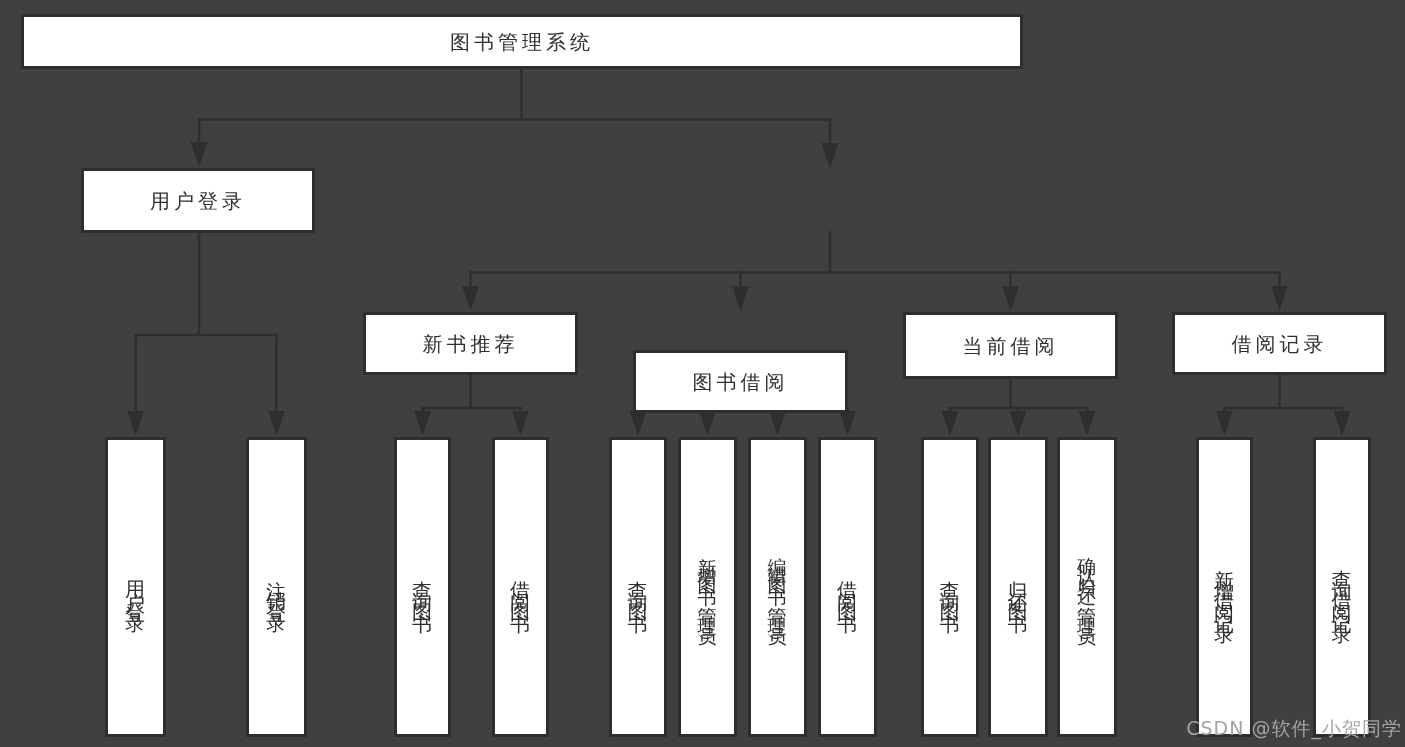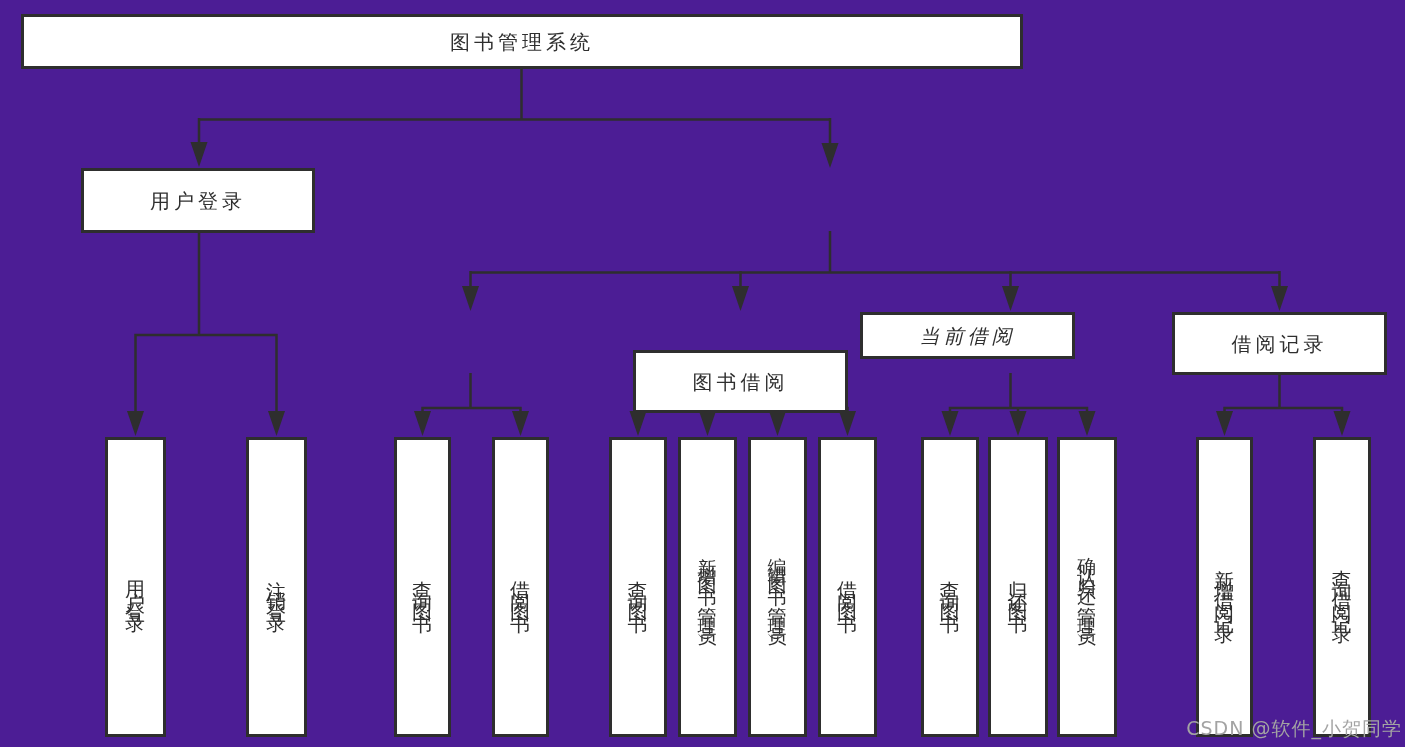--- a/index.html
+++ b/index.html
@@ -1,19 +1,19 @@
 <!DOCTYPE html>
 <html><head>
 <meta charset="utf-8">
 <style>
   html,body{margin:0;padding:0;background:#ffffff;}
   .canvas{
     position:relative;
     width:1405px;height:747px;
-    background:#4c1d95;
+    background:#404040;
     font-family:"DejaVu Sans","Liberation Sans",sans-serif;
     overflow:hidden;
   }
   .connectors{position:absolute;left:0;top:0;z-index:1;}
   .node{
     position:absolute;
     box-sizing:border-box;
     border:3px solid #2e2e2e;
     background:#ffffff;
     color:#2f2f2f;
@@ -36,21 +36,21 @@
   }
   .vert.tight{letter-spacing:10px;font-size:19px;}
   
   .n-root{left:21px;top:14px;width:1002px;height:55px;}
   
   .n-ulogin{left:81px;top:168px;width:234px;height:65px;}
   .n-bmgmt{left:712px;top:169px;width:235px;height:64px;}
   
   .n-nbr{left:363px;top:312px;width:215px;height:63px;}
   .n-bb {left:633px;top:312px;width:215px;height:63px;margin-top:38px;}
-  .n-cb {left:860px;top:312px;width:215px;height:47px;font-style:italic;}
+  .n-cb {left:903px;top:312px;width:215px;height:67px;}
   .n-br {left:1172px;top:312px;width:215px;height:63px;}
   
   .l-ulogin {left:105px;width:61px;}
   .l-ulogout{left:246px;width:61px;}
   .l-nbrq{left:394px;width:57px;}
   .l-nbrb{left:492px;width:57px;}
   .l-bbq{left:609px;width:58px;}
   .l-bba{left:678px;width:59px;}
   .l-bbe{left:748px;width:59px;}
   .l-bbb{left:818px;width:59px;}
@@ -111,20 +111,21 @@
       <path d="M1078.5 411 L1095.5 411 L1087 436 Z"></path>
       <path d="M1216 411 L1233 411 L1224.5 436 Z"></path>
       <path d="M1333.5 411 L1350.5 411 L1342 436 Z"></path>
     </g>
   </svg>
 
   <div class="node n-root">图书管理系统</div>
 
   <div class="node n-ulogin">用户登录</div>
 
+  <div class="node n-nbr">新书推荐</div>
   <div class="node n-bb">图书借阅</div>
   <div class="node n-cb">当前借阅</div>
   <div class="node n-br">借阅记录</div>
 
   <div class="node vert l-ulogin">用户登录</div>
   <div class="node vert l-ulogout">注销登录</div>
 
   <div class="node vert l-nbrq">查询图书</div>
   <div class="node vert l-nbrb">借阅图书</div>
 

